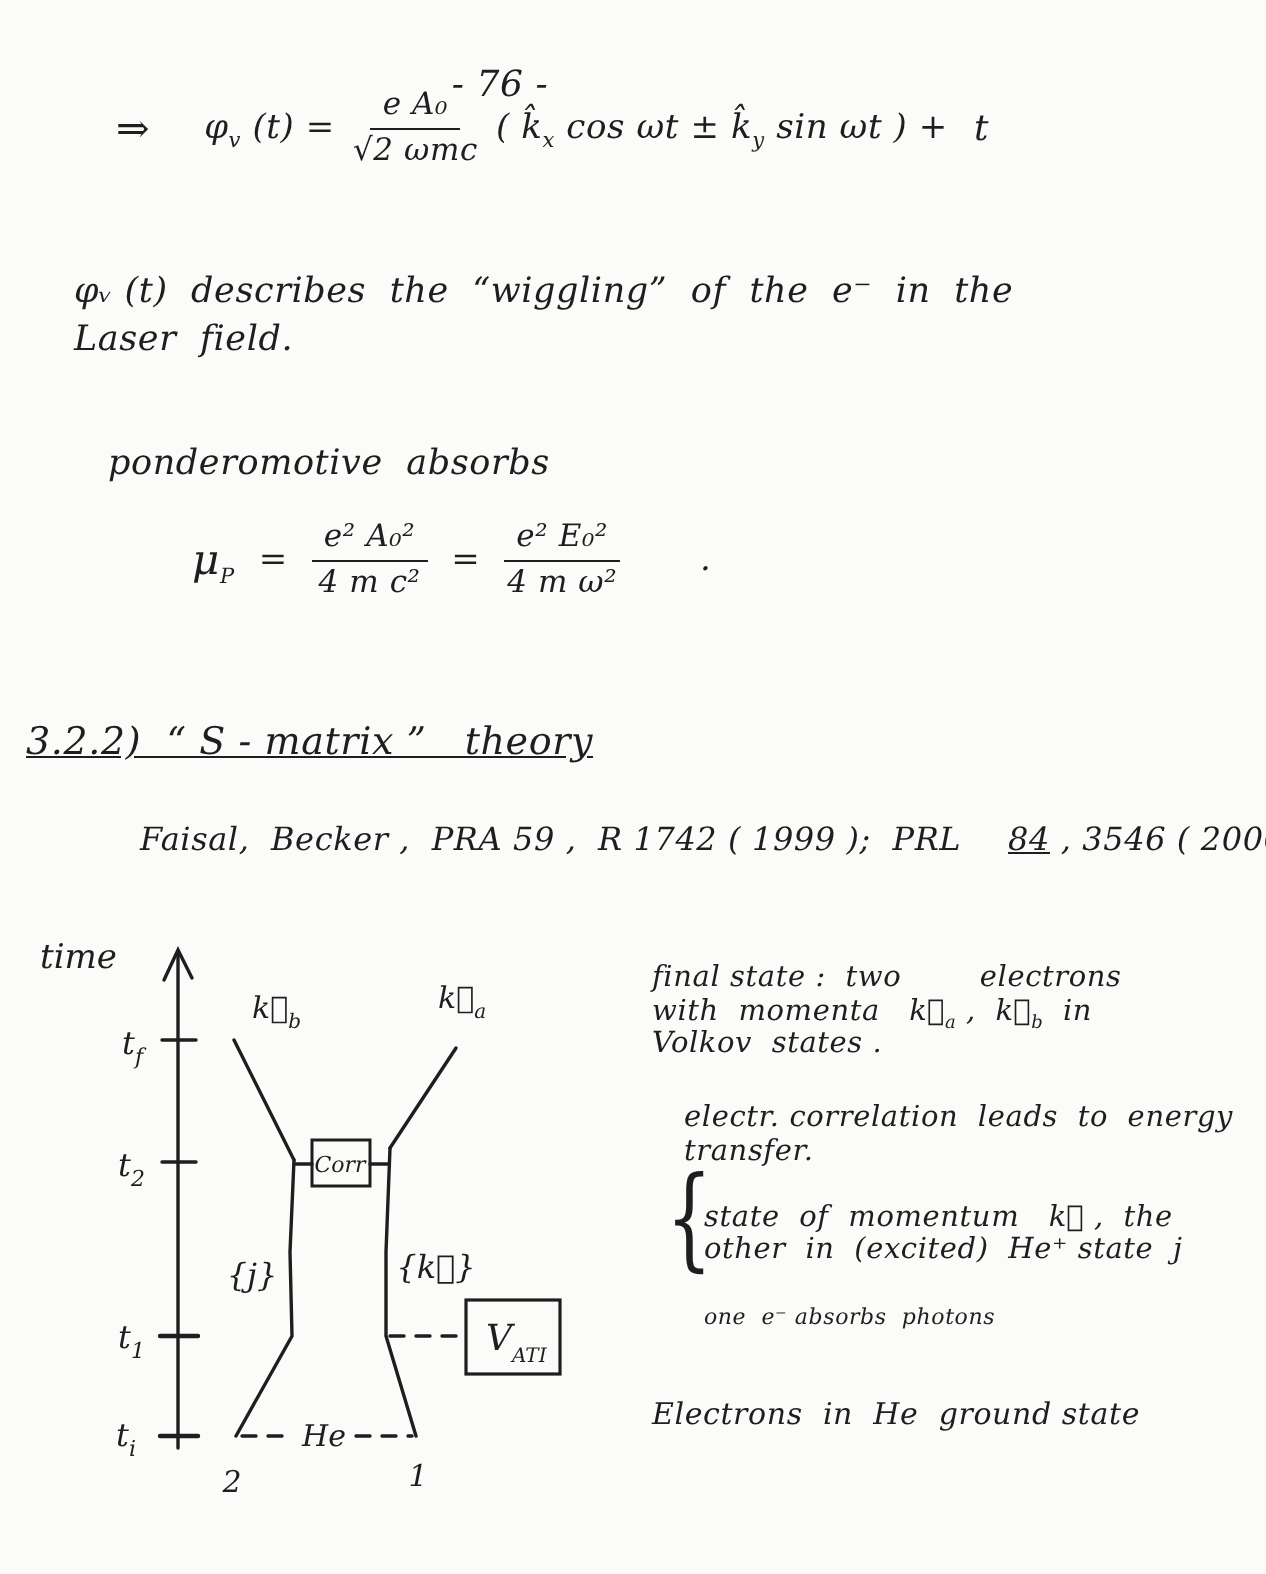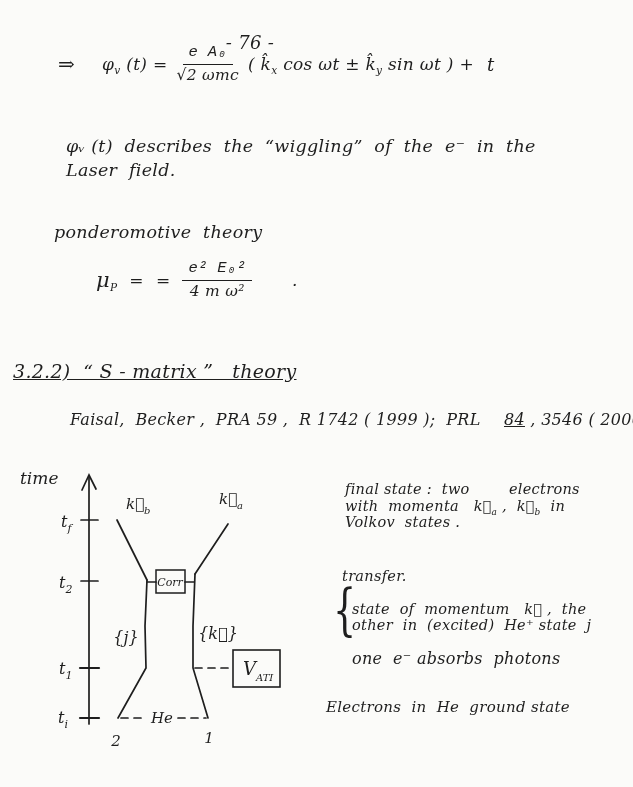--- a/index.html
+++ b/index.html
@@ -25,45 +25,45 @@
   
   .pagenum{left:200px;top:32px;width:100px;text-align:center;font-size:18px;}
 
   
   .eqrow{display:flex;align-items:center;}
   .eq1{left:58px;top:44px;font-size:17px;gap:9px;}
   .eq1 .arrow{font-size:20px;margin-right:18px;}
   .mu-eq{left:96px;top:260px;font-size:17px;gap:12px;}
   .mu{font-size:21px;}
   .frac{display:inline-flex;flex-direction:column;align-items:center;line-height:1.15;font-size:15.5px;}
-  .frac .num{padding:0 6px 2px;border-bottom:1.6px solid #1e1e1e;font-family:Liberation Mono, monospace;}
+  .frac .num{padding:0 6px 2px;border-bottom:1.6px solid #1e1e1e;}
   .frac .den{padding-top:2px;}
   .eq-tail{font-size:18px;margin-left:4px;}
 
   
   .para{font-size:17.5px;line-height:24px;}
-  .para1{left:66px;top:134px;}
+  .para1{left:37px;top:134px;}
   .para2{left:54px;top:196px;}
 
   
   .section{left:13px;top:360px;font-size:19px;text-decoration:underline;}
   .reference{left:70px;top:410px;font-size:16px;}
   .uline{text-decoration:underline;margin-left:18px;}
 
   
   .diagram{left:5px;top:458px;}
   .diagram text{font-family:"DejaVu Serif", serif;font-style:italic;fill:#1e1e1e;}
 
   
   .note{font-size:14.5px;line-height:16.5px;}
-  .note-final{left:345px;top:481px;}
+  .note-final{left:326px;top:481px;}
   .note-corr{left:342px;top:551px;}
   .note-prop{left:352px;top:585px;line-height:16px;}
   .brace{left:333px;top:582px;font-size:56px;font-style:normal;font-weight:300;transform:scaleX(0.65);transform-origin:left top;line-height:56px;}
-  .note-absorb{left:352px;top:651px;font-size:16px;}
+  .note-absorb{left:352px;top:651px;font-size:11px;}
   .note-ground{left:326px;top:699px;font-size:15px;}
 </style>
 </head>
 <body>
 
 <div class="page">
 
   <div class="abs hw pagenum">- 76 -</div>
 
   <div class="abs hw eqrow eq1">
@@ -72,25 +72,29 @@
     <span class="frac">
       <span class="num">e A₀</span>
       <span class="den">√2 ωmc</span>
     </span>
     <span><span>( k̂</span><sub>x</sub><span> cos ωt  ±  k̂</span><sub>y</sub><span> sin ωt )  +</span></span>
     <span class="eq-tail">t</span>
   </div>
 
   <div class="abs hw para para1 pre"><span>φᵥ (t)  describes  the  “wiggling”  of  the  e⁻  in  the</span><br><span>Laser  field.</span></div>
 
-  <div class="abs hw para para2 pre"><br><span>ponderomotive  theory</span></div>
+  <div class="abs hw para para2 pre"><br><span>ponderomotive  absorbs</span></div>
 
   <div class="abs hw eqrow mu-eq">
     <span><span class="mu">μ</span><sub>P</sub></span>
     <span>=</span>
+    <span class="frac">
+      <span class="num">e² A₀²</span>
+      <span class="den">4 m c²</span>
+    </span>
     <span>=</span>
     <span class="frac">
       <span class="num">e² E₀²</span>
       <span class="den">4 m ω²</span>
     </span>
     <span style="margin-left:28px">.</span>
   </div>
 
   <div class="abs hw section pre">3.2.2)  “ S - matrix ”   theory</div>
 
@@ -135,21 +139,21 @@
     <text x="121" y="185" font-size="16" text-anchor="middle">{j}</text>
     <text x="213" y="181" font-size="16" text-anchor="middle">{k⃗}</text>
     <text x="238" y="217" font-size="18"><tspan>V</tspan><tspan dy="6" font-size="10">ATI</tspan></text>
     <text x="157" y="265" font-size="15" text-anchor="middle">He</text>
     <text x="111" y="288" font-size="15" text-anchor="middle">2</text>
     <text x="204" y="285" font-size="15" text-anchor="middle">1</text>
   </svg>
 
   <div class="abs hw note note-final pre"><span>final state :  two        electrons</span><br><span>with  momenta   k⃗</span><sub>a</sub><span> ,  k⃗</span><sub>b</sub><span>  in</span><br><span>Volkov  states .</span></div>
 
-  <div class="abs hw note note-corr pre"><br><span>transfer.</span></div>
+  <div class="abs hw note note-corr pre"><span>electr. correlation  leads  to  energy</span><br><span>transfer.</span></div>
 
   <div class="abs hw brace">{</div>
   <div class="abs hw note note-prop pre"><br><span>state  of  momentum   k⃗ ,  the</span><br><span>other  in  (excited)  He⁺ state  j</span></div>
 
   <div class="abs hw note note-absorb pre">one  e⁻ absorbs  photons</div>
 
   <div class="abs hw note note-ground pre">Electrons  in  He  ground state</div>
 
 </div>
 

